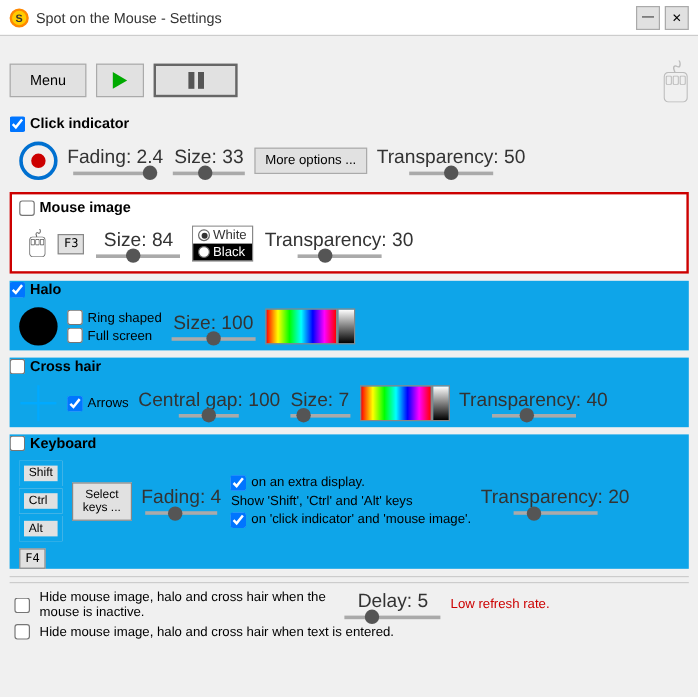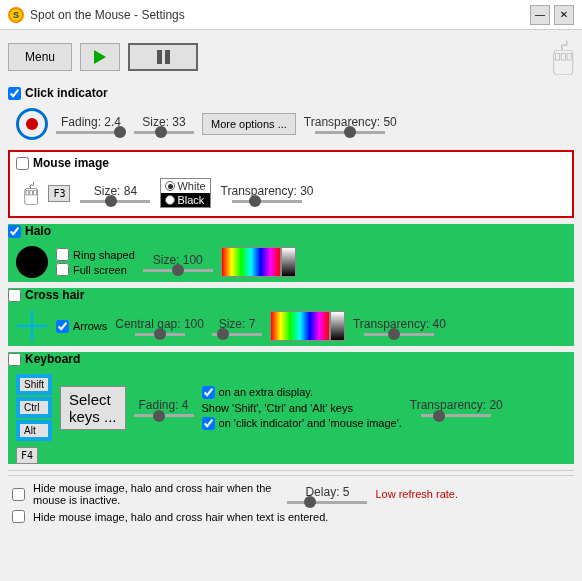--- a/index.html
+++ b/index.html
@@ -37,21 +37,21 @@
     .title-btn {
       width: 20px; height: 20px;
       border: 1px solid #aaa;
       background: #e1e1e1;
       cursor: pointer;
       display: flex; align-items: center; justify-content: center;
       font-size: 10px;
     }
     .main-content {
       background: #f0f0f0;
-      padding: 6px 8px;
+      padding: 16px 8px;
       height: calc(581px - 30px);
       overflow-y: auto;
     }
     .toolbar {
       display: flex;
       align-items: center;
       gap: 8px;
       margin-bottom: 8px;
     }
     .menu-btn {
@@ -77,21 +77,21 @@
       cursor: pointer;
     }
     .mouse-icon {
       margin-left: auto;
       font-size: 28px;
       color: #aaa;
     }
     
     .section {
       margin-bottom: 6px;
-      background: #22c55e;
+      background: #0ea5e9;
     }
     .section-header {
       display: flex;
       align-items: center;
       gap: 4px;
       margin-bottom: 4px;
       font-weight: bold;
       font-size: 12px;
     }
     .section-checkbox {
@@ -120,21 +120,21 @@
       width: 12px; height: 12px;
       background: #cc0000;
       border-radius: 50%;
     }
     .slider-group {
       display: flex;
       flex-direction: column;
       align-items: center;
       gap: 2px;
     }
-    .slider-label { font-size: 12px; color: #333; text-align: right; }
+    .slider-label { font-size: 16px; color: #333; text-align: right; }
     .slider {
       width: 80px;
       -webkit-appearance: none;
       height: 3px;
       background: #aaa;
       outline: none;
       cursor: pointer;
     }
     .slider::-webkit-slider-thumb {
       -webkit-appearance: none;
@@ -254,23 +254,23 @@
       background: #e1e1e1;
       border: 4px solid #0ea5e9;
       padding: 1px 4px;
       font-size: 10px;
       min-width: 28px;
     }
     .select-keys-btn {
       background: #e1e1e1;
       border: 1px solid #888;
       padding: 4px 8px;
-      font-size: 15px;
-      cursor: pointer;
-      text-align: left;
+      font-size: 10px;
+      cursor: pointer;
+      text-align: center;
     }
     .f4-icon {
       background: #e1e1e1;
       border: 1px solid #888;
       padding: 2px 4px;
       font-size: 10px;
       font-family: monospace;
     }
     .checkbox-text-group {
       display: flex;

